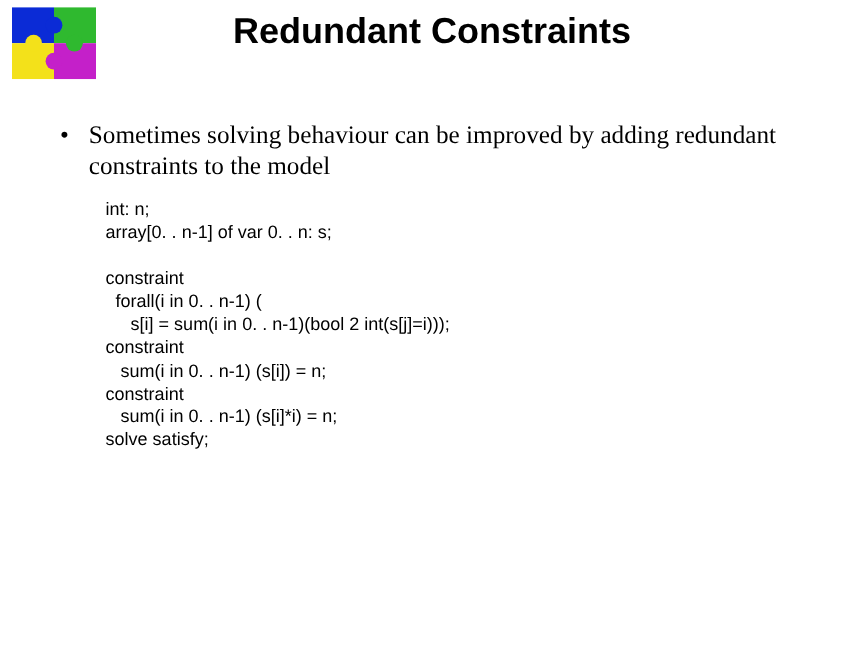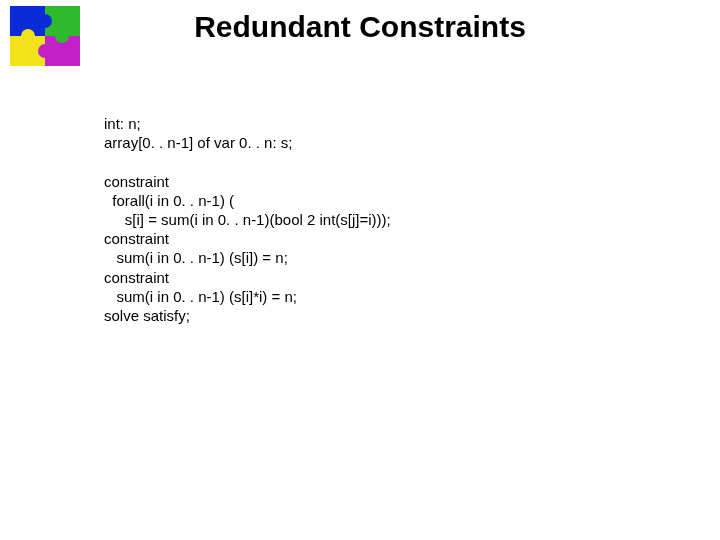--- a/index.html
+++ b/index.html
@@ -55,21 +55,21 @@
   }
   ul.bullets > li::before {
     content: "•";
     position: absolute;
     left: 4px;
     top: 0;
     font-size: 21px;
   }
   .code {
     margin-top: 14px;
-    margin-left: 58px;
+    margin-left: 42px;
     font-family: Arial, Helvetica, sans-serif;
     font-size: 15px;
     line-height: 1.28;
     white-space: pre;
   }
 </style>
 </head>
 <body>
 
 <div class="slide">
@@ -82,20 +82,21 @@
     <circle cx="35" cy="15" r="7" fill="#0b2bd6"></circle>
     <circle cx="52" cy="30" r="7" fill="#2fb92f"></circle>
     <circle cx="35" cy="45" r="7" fill="#c420c9"></circle>
     <circle cx="18" cy="30" r="7" fill="#f3e11a"></circle>
   </svg>
 
   <div class="title">Redundant Constraints</div>
 
   <div class="body">
     <ul class="bullets">
+      <li>Sometimes solving behaviour can be improved by adding redundant constraints to the model</li>
     </ul>
 
     <div class="code"><span>int: n;</span>
 <span>array[0. . n-1] of var 0. . n: s;</span>
 <span></span>
 <span>constraint</span>
 <span>  forall(i in 0. . n-1) (</span>
 <span>     s[i] = sum(i in 0. . n-1)(bool 2 int(s[j]=i)));</span>
 <span>constraint</span>
 <span>   sum(i in 0. . n-1) (s[i]) = n;</span>

